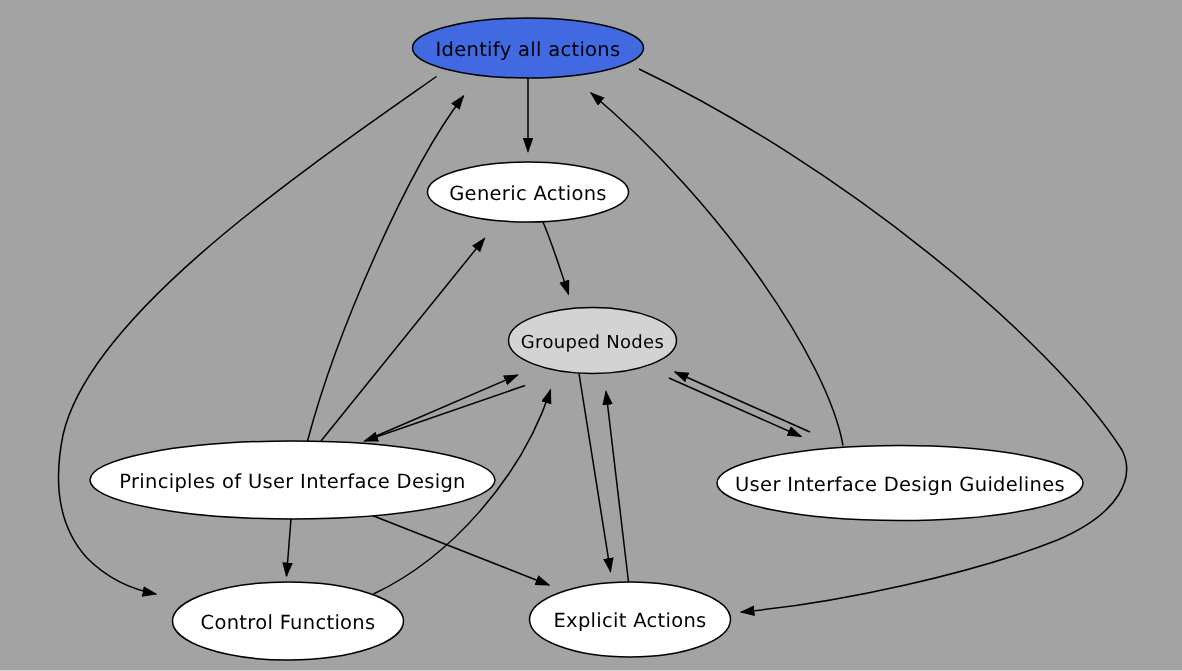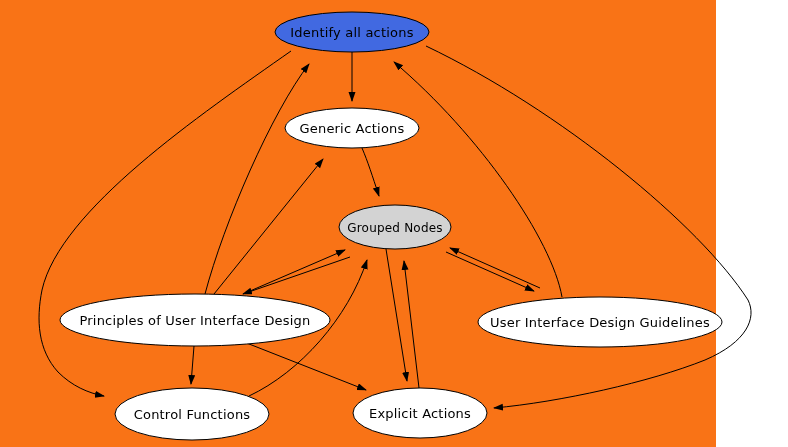--- a/index.html
+++ b/index.html
@@ -1,19 +1,19 @@
 <!DOCTYPE html>
 <html><head>
 <meta charset="utf-8">
 <style>
   html,body{margin:0;padding:0;background:#ffffff;}
   .canvas{
     position:relative;
-    width:716px;height:447px;
-    background:#f97316;
+    width:788px;height:447px;
+    background:#a3a3a3;
     font-family:"DejaVu Sans","Liberation Sans",sans-serif;
   }
   svg{display:block;}
   .edge{fill:none;stroke:#000000;stroke-width:1;}
   .node-ellipse{stroke:#000000;stroke-width:1;}
   .node-label{
     font-family:"DejaVu Sans","Liberation Sans",sans-serif;
     font-size:13px;
     letter-spacing:0.2px;
     fill:#000000;

